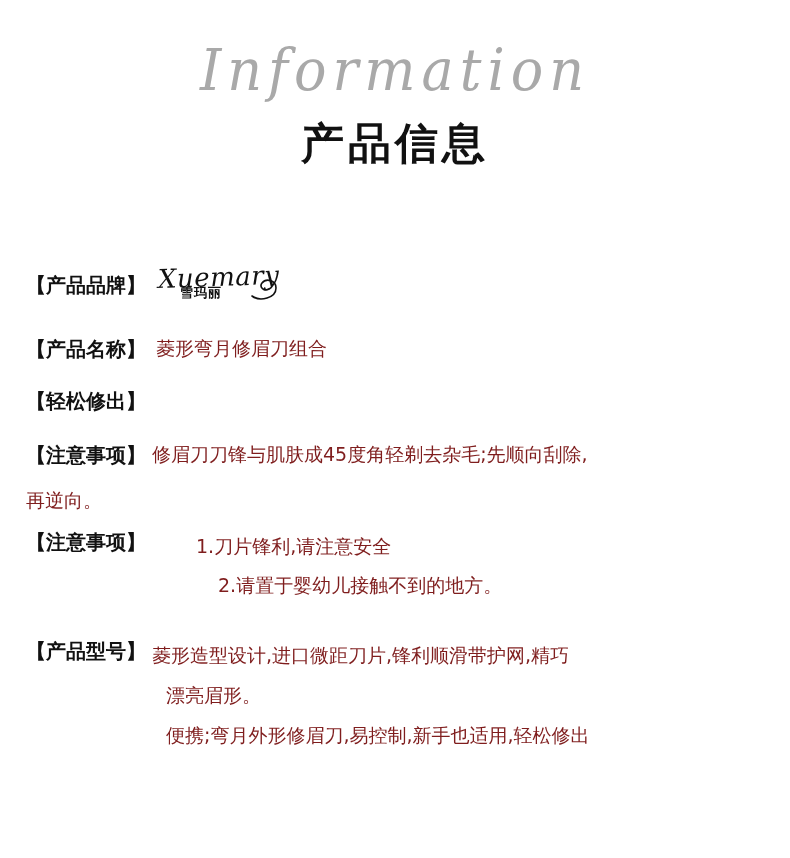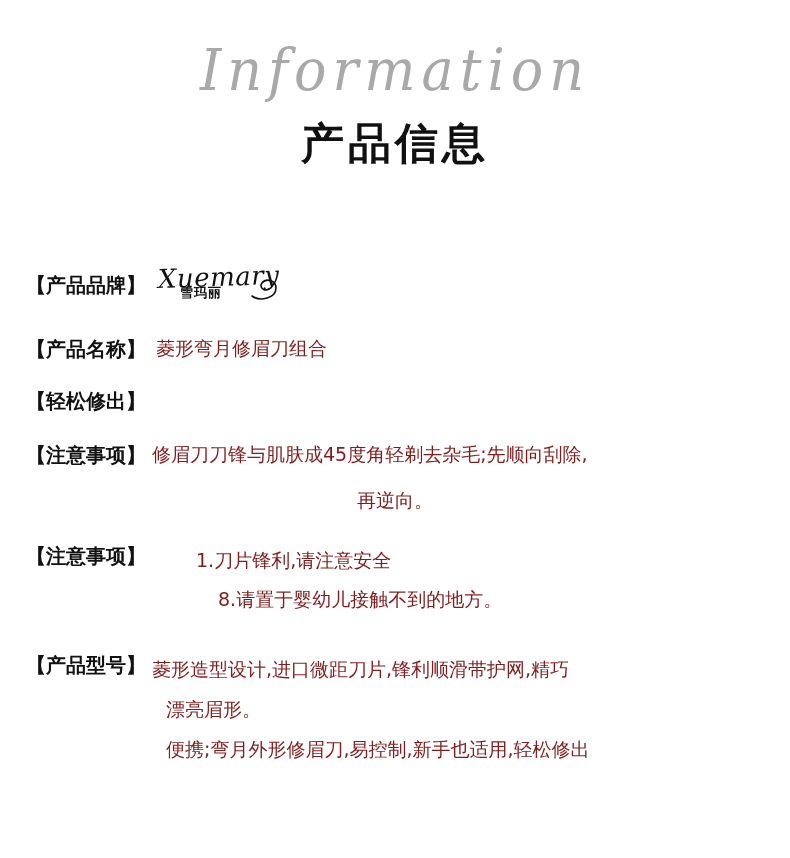--- a/index.html
+++ b/index.html
@@ -161,27 +161,27 @@
     <div class="row model">
       <div class="label">【轻松修出】</div>
     </div>
 
     <div class="row usage">
       <div class="label">【注意事项】</div>
       <div class="value">
         <span>修眉刀刀锋与肌肤成45度角轻剃去杂毛;先顺向刮除,</span>
       </div>
     </div>
-    <div class="value" style="margin-top:-18px; margin-bottom:26px; padding-left:0;text-align:center;">再逆向。</div>
+    <div class="value" style="margin-top:-18px; margin-bottom:12px; padding-left:0;">再逆向。</div>
 
     <div class="row notes">
       <div class="label">【注意事项】</div>
       <div class="value notes-value">
         <span>1.刀片锋利,请注意安全</span>
-        <span class="notes-line-2">8.请置于婴幼儿接触不到的地方。</span>
+        <span class="notes-line-2">2.请置于婴幼儿接触不到的地方。</span>
       </div>
     </div>
 
     <div class="row effects-row">
       <div class="label">【产品型号】</div>
       <div class="value">
         <span style="display:block;">菱形造型设计,进口微距刀片,锋利顺滑带护网,精巧</span>
         <span style="display:block; padding-left:14px;">漂亮眉形。</span>
         <span style="display:block; padding-left:14px;">便携;弯月外形修眉刀,易控制,新手也适用,轻松修出</span>
       </div>

